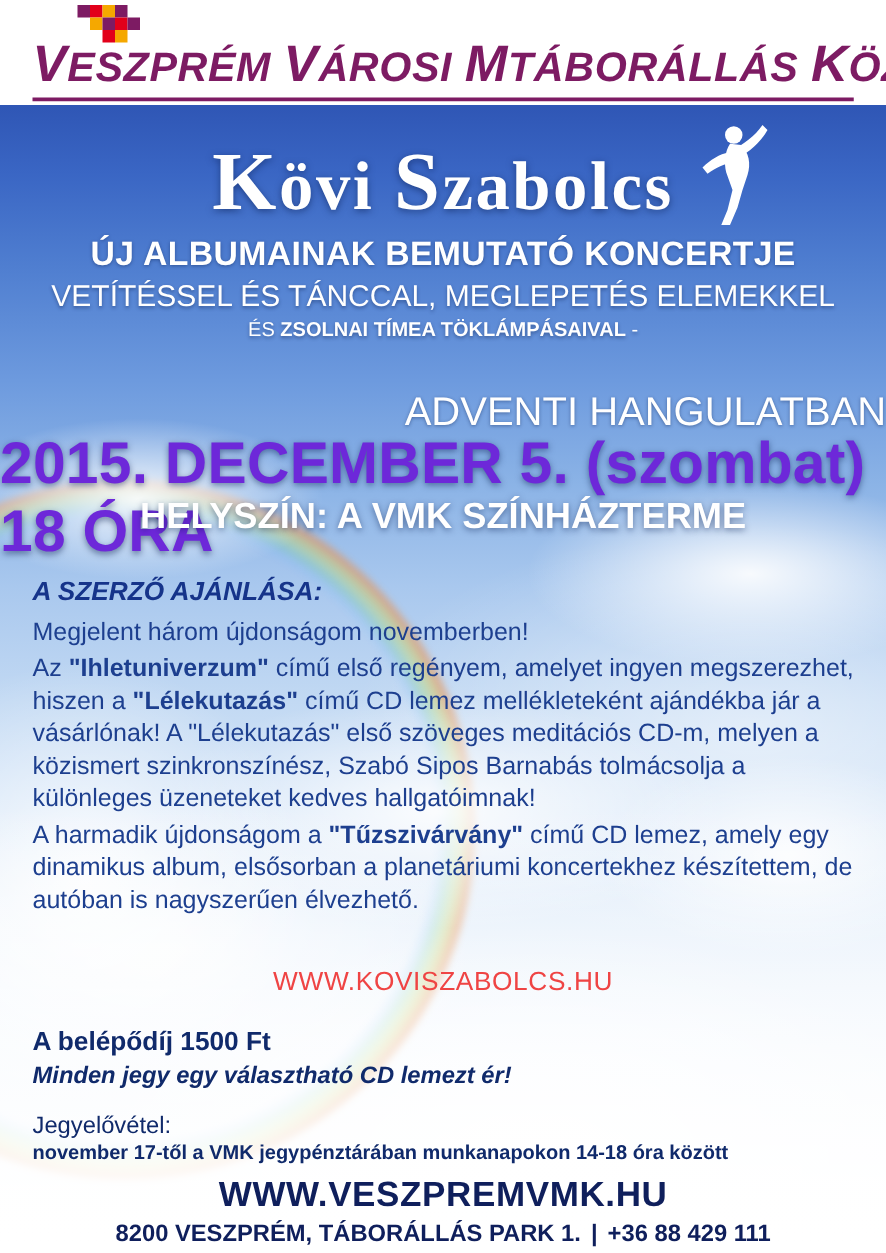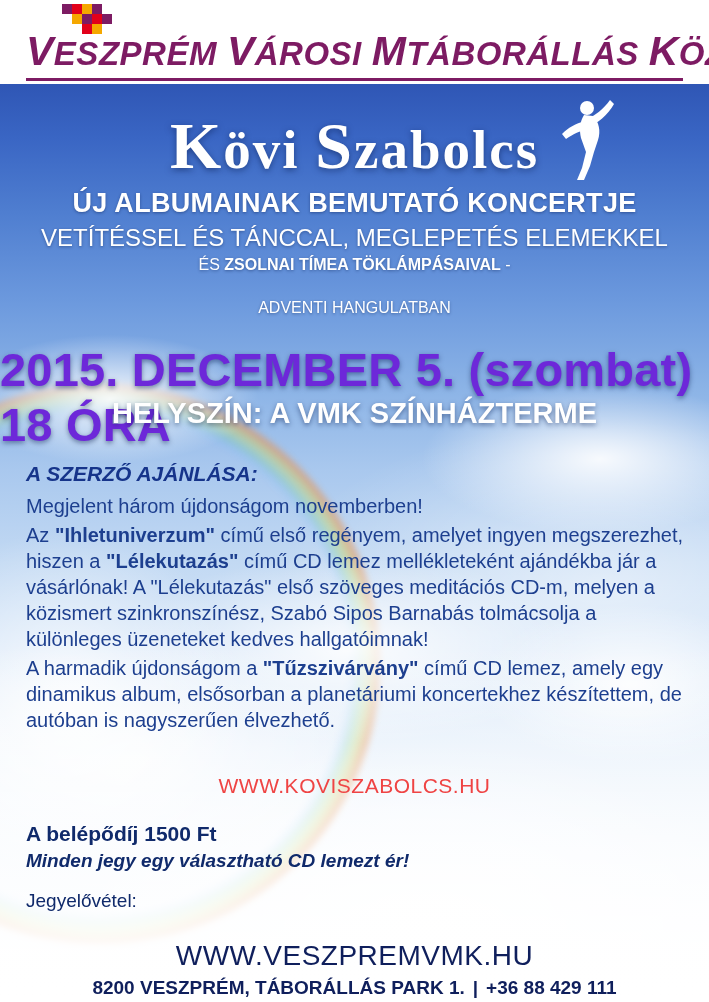--- a/index.html
+++ b/index.html
@@ -197,24 +197,24 @@
     width: 709px;
     text-align: center;
     font-size: 16px;
     color: #ffffff;
     text-shadow: 0 1px 3px rgba(10,30,80,.45);
   }
   .line-sub2 b { font-weight: bold; }
   .line-sub3 {
     position: absolute;
     left: 0;
-    top: 215px;
-    width: 709px;
-    text-align: center;
-    font-size: 16px;
+    top: 227px;
+    width: 709px;
+    text-align: right;
+    font-size: 32px;
     color: #ffffff;
     text-shadow: 0 1px 3px rgba(10,30,80,.45);
   }
 
   .date-line {
     position: absolute;
     left: 0;
     top: 258px;
     width: 709px;
     text-align: left;
@@ -303,21 +303,21 @@
     font-size: 16px;
     color: #102a6b;
   }
 
   .footer-url {
     position: absolute;
     left: 0;
     top: 856px;
     width: 709px;
     text-align: center;
-    font-weight: normal;
+    font-weight: bold;
     font-size: 28px;
     letter-spacing: .5px;
     color: #0f1f5c;
   }
   .footer-addr {
     position: absolute;
     left: 0;
     top: 893px;
     width: 709px;
     text-align: center;
@@ -390,20 +390,21 @@
       <p class="para">Megjelent három  újdonságom  novemberben!</p>
       <p class="para"><span>Az </span><b>"Ihletuniverzum"</b><span> című első regényem, amelyet ingyen megszerezhet, hiszen a </span><b>"Lélekutazás"</b><span> című CD lemez mellékleteként ajándékba jár a vásárlónak! A "Lélekutazás" első szöveges meditációs CD-m, melyen a közismert szinkronszínész, Szabó Sipos Barnabás tolmácsolja a különleges üzeneteket kedves hallgatóimnak!</span></p>
       <p class="para"><span>A harmadik újdonságom a </span><b>"Tűzszivárvány"</b><span> című CD lemez, amely egy dinamikus album, elsősorban a planetáriumi koncertekhez készítettem, de autóban is nagyszerűen élvezhető.</span></p>
     </div>
 
     <div class="website">WWW.KOVISZABOLCS.HU</div>
 
     <div class="price">A belépődíj 1500 Ft</div>
     <div class="price-note">Minden jegy egy választható CD lemezt ér!</div>
     <div class="ticket-label">Jegyelővétel:</div>
+    <div class="ticket-info">november 17-től  a VMK jegypénztárában munkanapokon 14-18 óra között</div>
 
     <div class="footer-url">WWW.VESZPREMVMK.HU</div>
     <div class="footer-addr">
       <span>8200 VESZPRÉM, TÁBORÁLLÁS PARK 1.</span><span class="sep">|</span><span>+36 88 429 111</span>
     </div>
 
   </div>
 </div>
 
 </body></html>

